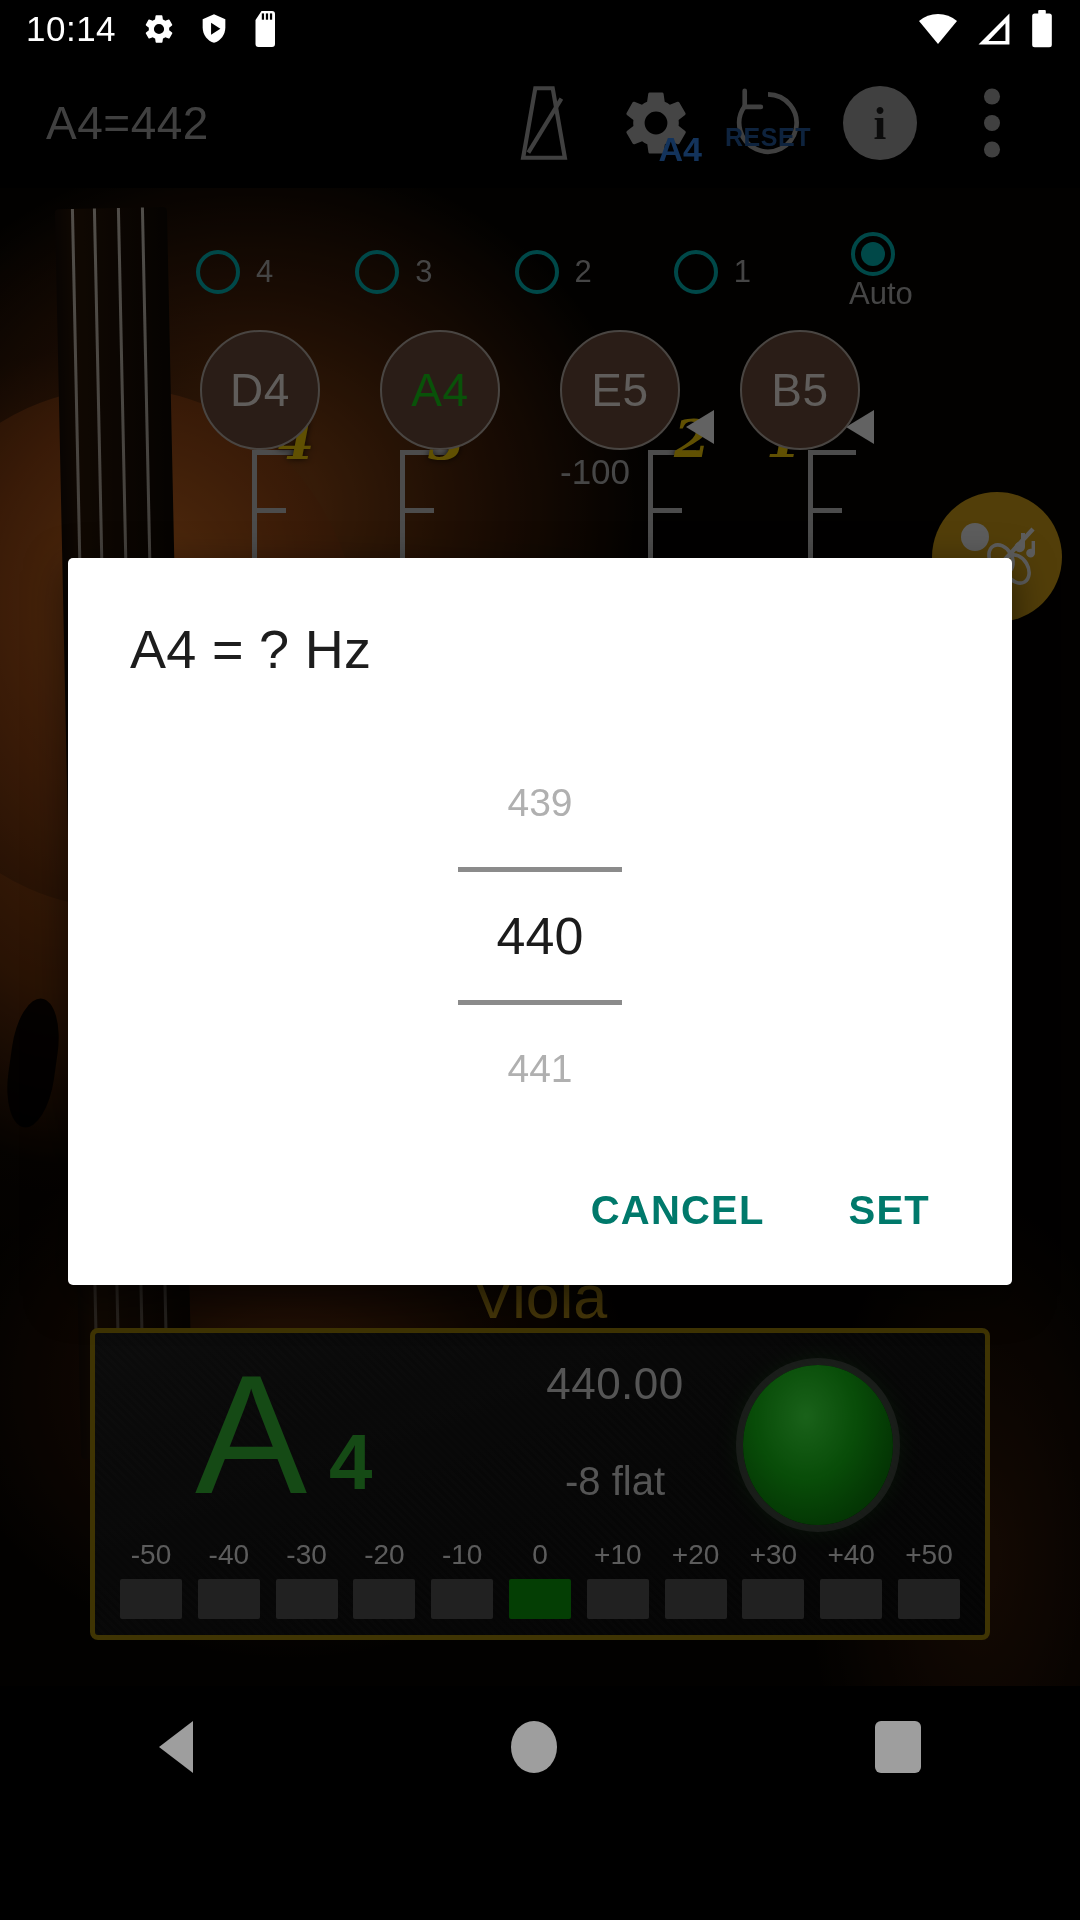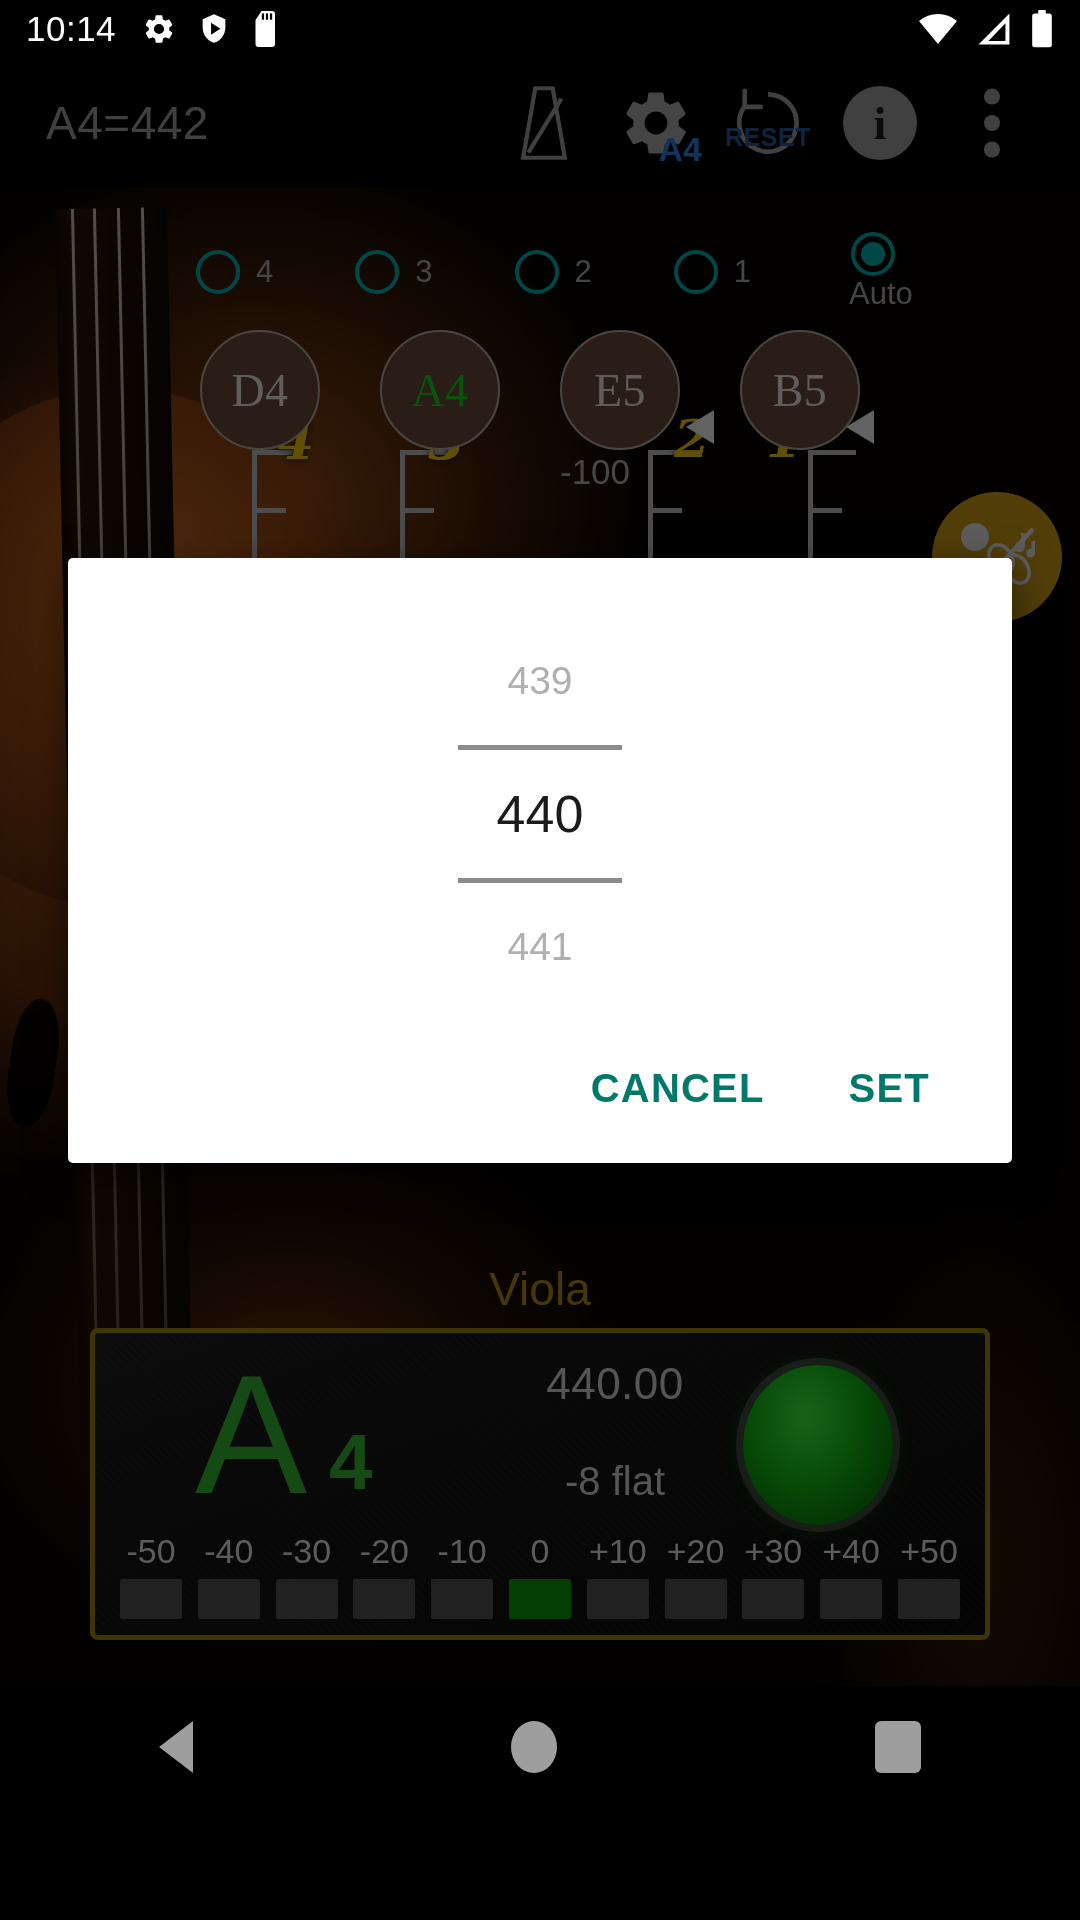--- a/index.html
+++ b/index.html
@@ -181,21 +181,20 @@
     display: flex;
     align-items: center;
     justify-content: center;
     margin-right: 60px;
     flex: none;
   }
   .note-btn span {
     font-size: 46px;
     color: #d4cfc9;
     letter-spacing: 0.5px;
-    font-family: Liberation Serif, serif;
   }
   .note-btn.active span { color: #15b715; }
 
   
   .ruler-layer { position: absolute; top: 430px; left: 0; width: 1080px; height: 560px; z-index: 10; }
   .ruler {
     position: absolute;
     width: 90px; height: 320px;
   }
   .ruler .spine {
@@ -245,21 +244,21 @@
     z-index: 13;
   }
 
   
   .instrument-label {
     position: absolute;
     top: 1262px; left: 0;
     width: 1080px;
     text-align: center;
     color: #9c7a14;
-    font-size: 46px;
+    font-size: 61px;
     z-index: 11;
   }
 
   
   .tuner-panel {
     position: absolute;
     left: 90px; top: 1328px;
     width: 900px; height: 312px;
     border: 5px solid #8d7408;
     border-radius: 8px;
@@ -320,21 +319,21 @@
     justify-content: space-between;
   }
   .cent-cell {
     width: 64px;
     display: flex;
     flex-direction: column;
     align-items: center;
   }
   .cent-label {
     color: #cccccc;
-    font-size: 34px;
+    font-size: 28px;
     margin-bottom: 8px;
     white-space: nowrap;
   }
   .cent-bar {
     width: 62px; height: 40px;
     background: #4a4a4a;
     border-radius: 2px;
   }
   .cent-cell.lit .cent-bar { background: #0a8a0a; }
 
@@ -685,20 +684,21 @@
       <div class="cent-cell">
         <span class="cent-label">+50</span>
         <span class="cent-bar"></span>
       </div>
     </div>
   </div>
 
   <div class="scrim"></div>
 
   <div class="dialog">
+    <div class="dialog-title">A4 = ? Hz</div>
 
     <div class="picker">
       <div class="picker-item">439</div>
       <div class="picker-divider"></div>
       <div class="picker-item selected">440</div>
       <div class="picker-divider"></div>
       <div class="picker-item">441</div>
     </div>
 
     <div class="dialog-actions">

